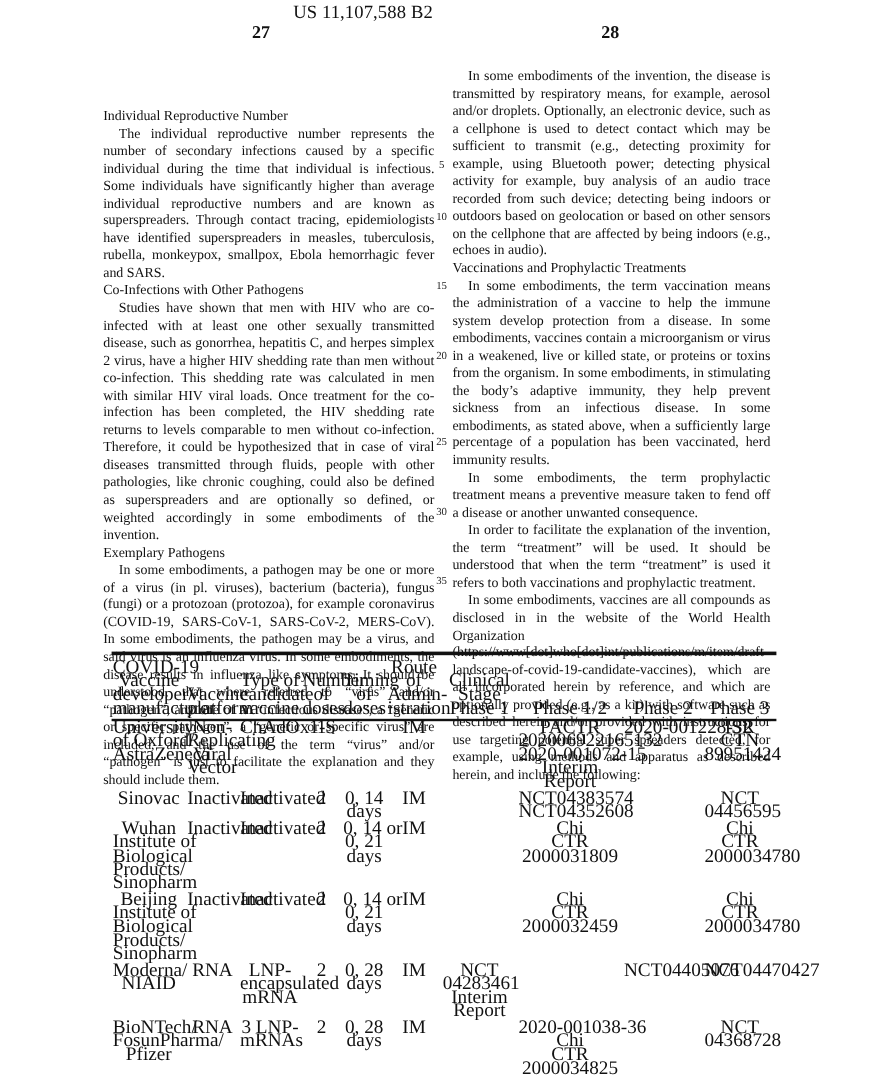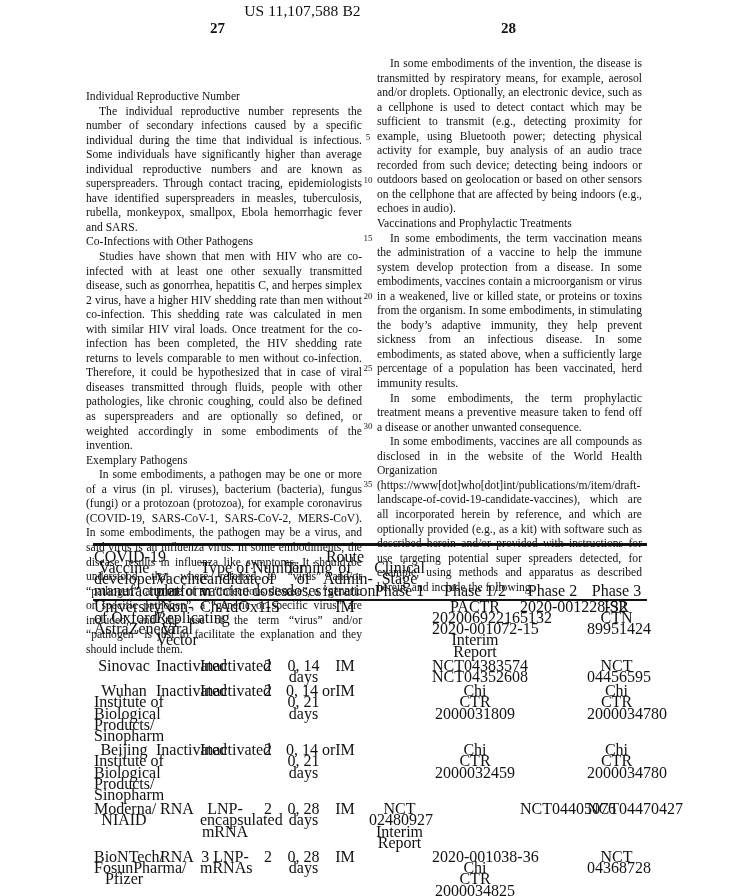--- a/index.html
+++ b/index.html
@@ -48,20 +48,21 @@
 <div class="gutter" style="top:291px">20</div>
 <div class="gutter" style="top:363px">25</div>
 <div class="gutter" style="top:421px">30</div>
 <div class="gutter" style="top:479px">35</div>
 
 <div class="col right">
   <p>In some embodiments of the invention, the disease is transmitted by respiratory means, for example, aerosol and/or droplets. Optionally, an electronic device, such as a cellphone is used to detect contact which may be sufficient to transmit (e.g., detecting proximity for example, using Bluetooth power; detecting physical activity for example, buy analysis of an audio trace recorded from such device; detecting being indoors or outdoors based on geolocation or based on other sensors on the cellphone that are affected by being indoors (e.g., echoes in audio).</p>
   <div class="heading">Vaccinations and Prophylactic Treatments</div>
   <p>In some embodiments, the term vaccination means the administration of a vaccine to help the immune system develop protection from a disease. In some embodiments, vaccines contain a microorganism or virus in a weakened, live or killed state, or proteins or toxins from the organism. In some embodiments, in stimulating the body’s adaptive immunity, they help prevent sickness from an infectious disease. In some embodiments, as stated above, when a sufficiently large percentage of a population has been vaccinated, herd immunity results.</p>
   <p>In some embodiments, the term prophylactic treatment means a preventive measure taken to fend off a disease or another unwanted consequence.</p>
+  <p>In order to facilitate the explanation of the invention, the term “treatment” will be used. It should be understood that when the term “treatment” is used it refers to both vaccinations and prophylactic treatment.</p>
   <p>In some embodiments, vaccines are all compounds as disclosed in in the website of the World Health Organization (https://www[dot]who[dot]int/publications/m/item/draft-landscape-of-covid-19-candidate-vaccines), which are all incorporated herein by reference, and which are optionally provided (e.g., as a kit) with software such as described herein and/or provided with instructions for use targeting potential super spreaders detected, for example, using methods and apparatus as described herein, and include the following:</p>
 </div>
 
 <div class="table-wrap">
   <div class="rule-top"></div>
   <table>
     <colgroup>
       <col style="width:62px">
         <col style="width:44px">
         <col style="width:52px">
@@ -302,21 +303,21 @@
           </td>
           <td>
             <span class="cell-line">0, 28</span>
             <span class="cell-line">days</span>
           </td>
           <td>
             <span class="cell-line">IM</span>
           </td>
           <td>
             <span class="cell-line">NCT</span>
-            <span class="cell-line">02480927</span>
+            <span class="cell-line">04283461</span>
             <span class="cell-line">Interim</span>
             <span class="cell-line">Report</span>
           </td>
           <td></td>
           <td>
             <span class="cell-line">NCT04405076</span>
           </td>
           <td>
             <span class="cell-line">NCT04470427</span>
           </td>

